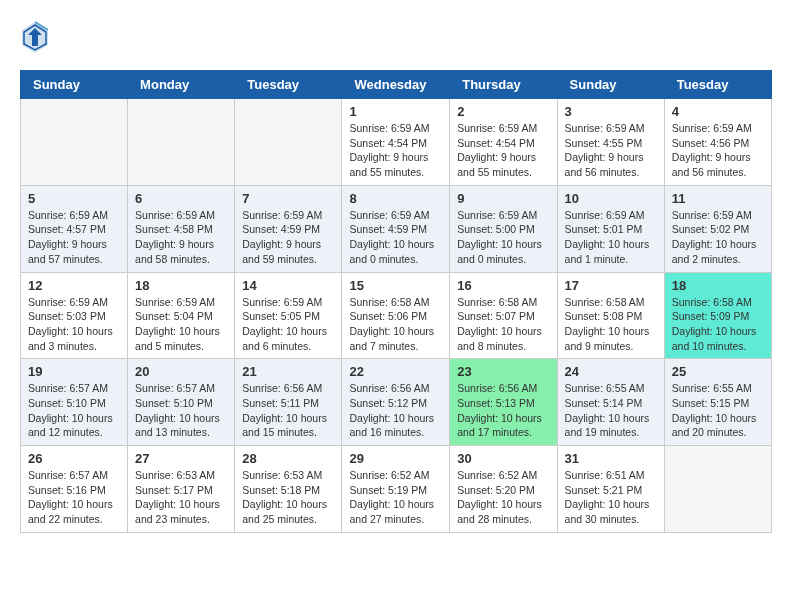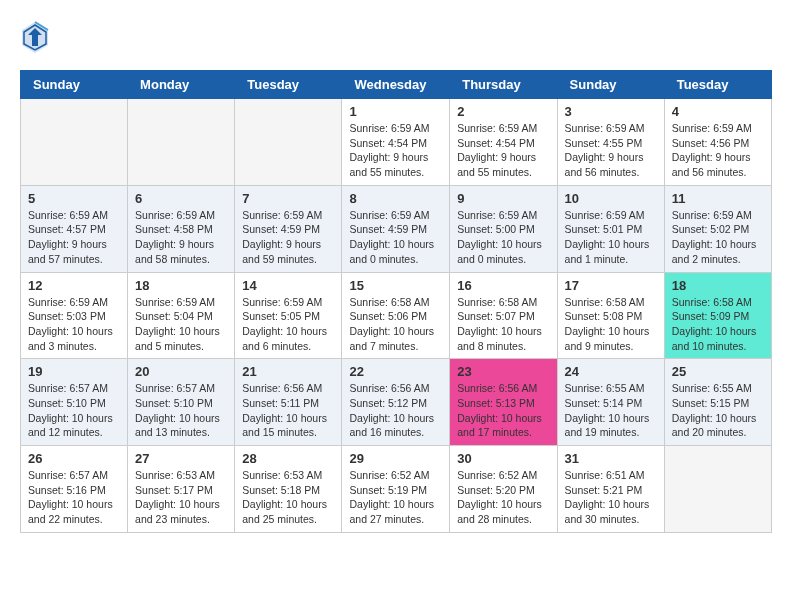--- a/index.html
+++ b/index.html
@@ -293,21 +293,21 @@
 Daylight: 10 hours
 and 15 minutes.</div>
         </td>
         <td style="background: rgb(237, 242, 249);">
           <div class="day-number">22</div>
           <div class="day-info" style="white-space: pre-line;">Sunrise: 6:56 AM
 Sunset: 5:12 PM
 Daylight: 10 hours
 and 16 minutes.</div>
         </td>
-        <td style="background: #ec4899;">
+        <td style="background: #86efac;">
           <div class="day-number">23</div>
           <div class="day-info" style="white-space: pre-line;">Sunrise: 6:56 AM
 Sunset: 5:13 PM
 Daylight: 10 hours
 and 17 minutes.</div>
         </td>
         <td style="background: rgb(237, 242, 249);">
           <div class="day-number">24</div>
           <div class="day-info" style="white-space: pre-line;">Sunrise: 6:55 AM
 Sunset: 5:14 PM

